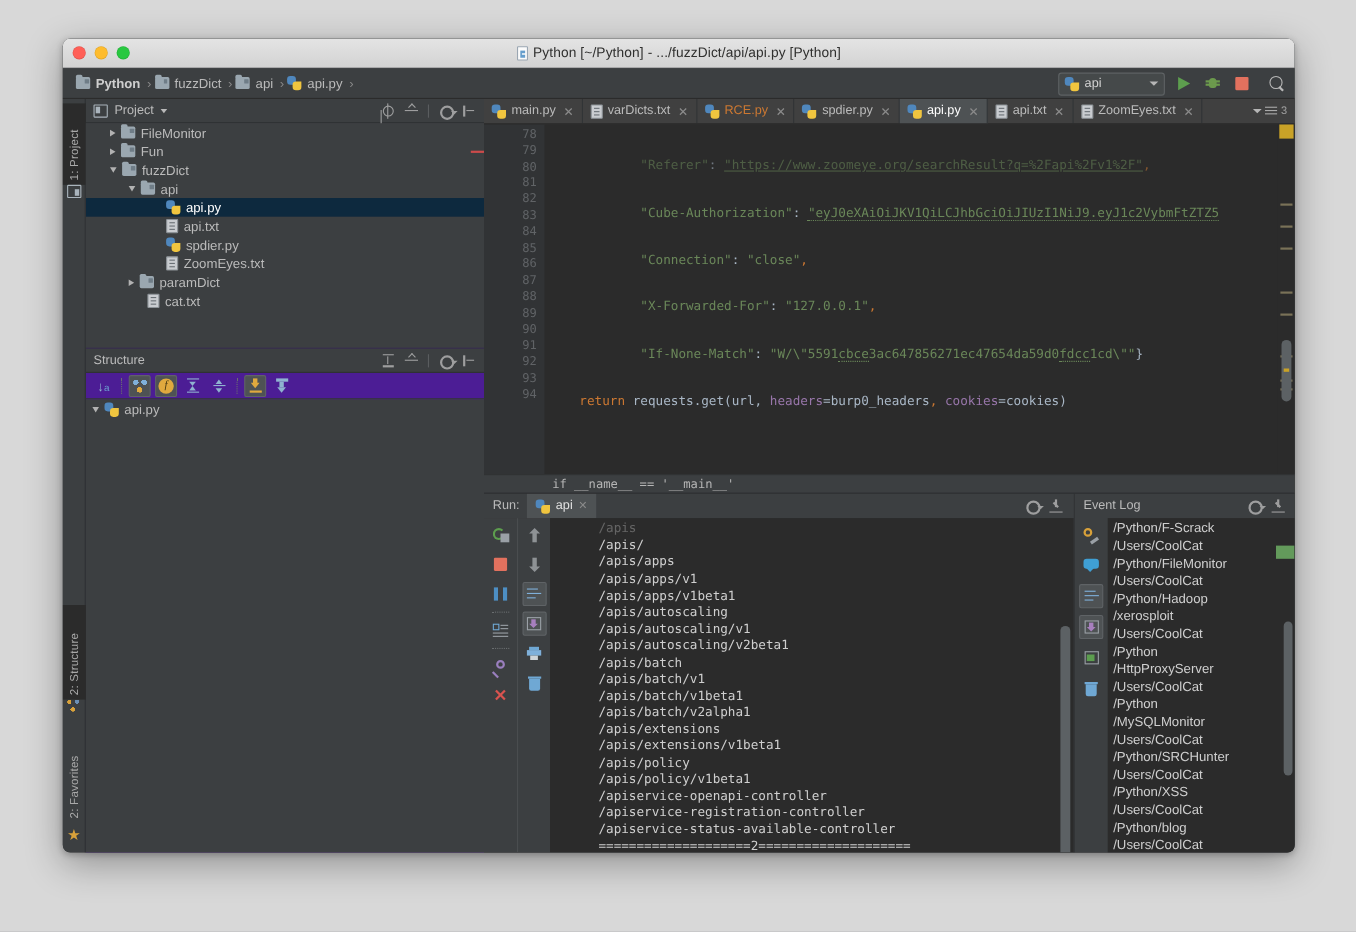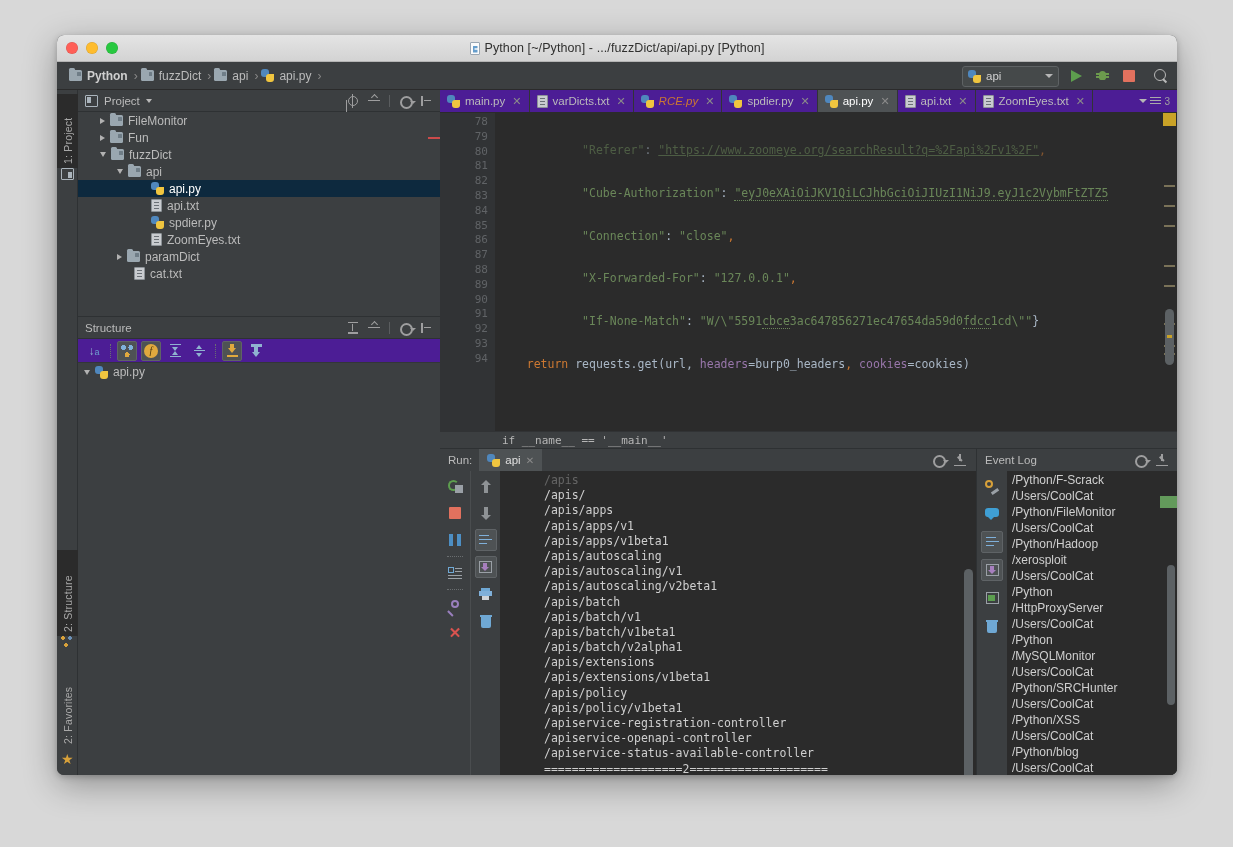--- a/index.html
+++ b/index.html
@@ -177,31 +177,31 @@
   .sbtn { width:20px;height:20px;display:flex;align-items:center;justify-content:center;border-radius:2px;position:relative;}
   .sbtn.pressed { background:#4e5254; border:1px solid #5f6366; }
   .sep-dot { width:1px;height:14px;border-left:1px dotted #6a6e70; margin:0 2px; }
   #structure-content { flex:1; background:#3c3f41; }
   .struct-row { height:18px;display:flex;align-items:center;gap:5px;font-size:12px;color:#bbbbbb;padding-left:6px;}
 
   
   #right-col { flex:1; display:flex; flex-direction:column; min-width:0; background:#2b2b2b; }
 
   #editor-tabs {
-    height:23px; background:#4c1d95; display:flex; align-items:stretch;
+    height:23px; background:#404040; display:flex; align-items:stretch;
     border-bottom:1px solid #2b2b2b; position:relative;
   }
   .etab {
     display:flex;align-items:center;gap:5px;padding:0 7px;
     font-size:11.5px;color:#bbbbbb;border-right:1px solid #313436;
     position:relative;
   }
   .etab.active { background:#4e5254; color:#ffffff; }
   .etab .x { color:#8b8b8b; font-size:11px; margin-left:2px; }
-  .etab .lbl.err { color:#cc7832;font-style:italic; }
+  .etab .lbl.err { color:#cc7832; }
   #tabs-right { margin-left:auto; display:flex;align-items:center;gap:3px;padding-right:7px;font-size:10px;color:#a0a0a0;}
   .burger { width:11px;height:8px;position:relative;}
   .burger::before{content:"";position:absolute;left:0;top:0;width:11px;height:1.3px;background:#aaa;box-shadow:0 3px 0 #aaa,0 6px 0 #aaa;}
 
   #editor-area { flex:none; height: 318px; display:flex; position:relative; background:#2b2b2b; overflow:hidden; }
   #gutter {
     width: 55px; flex:none; background:#313335; color:#606366;
     font-family:"DejaVu Sans Mono", monospace; font-size:11px;
     text-align:right; padding-top:2px; position:relative;
   }
@@ -716,22 +716,22 @@
               <div class="conl">/apis/autoscaling/v1</div>
               <div class="conl">/apis/autoscaling/v2beta1</div>
               <div class="conl">/apis/batch</div>
               <div class="conl">/apis/batch/v1</div>
               <div class="conl">/apis/batch/v1beta1</div>
               <div class="conl">/apis/batch/v2alpha1</div>
               <div class="conl">/apis/extensions</div>
               <div class="conl">/apis/extensions/v1beta1</div>
               <div class="conl">/apis/policy</div>
               <div class="conl">/apis/policy/v1beta1</div>
+              <div class="conl">/apiservice-openapi-controller</div>
               <div class="conl">/apiservice-registration-controller</div>
-              <div class="conl">/apiservice-openapi-controller</div>
               <div class="conl">/apiservice-status-available-controller</div>
               <div class="conl">====================2====================</div>
               <div id="console-scroll" style="top:98px;height:230px;"></div>
             </div>
           </div>
         </div>
 
         <div id="eventlog-panel">
           <div id="el-header">
             <span>Event Log</span>

